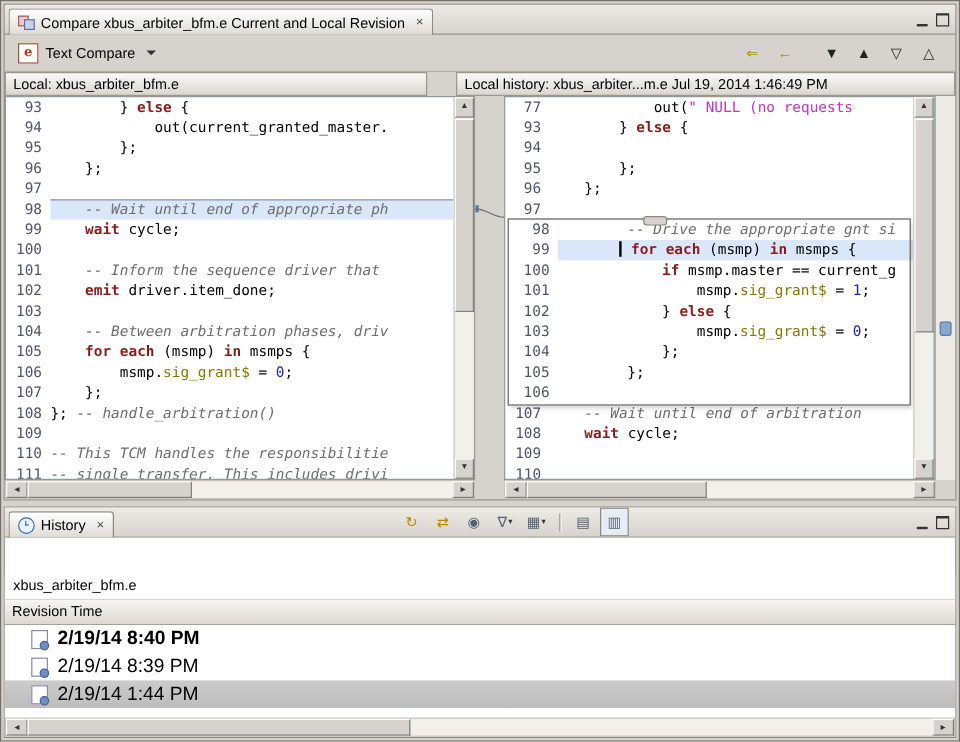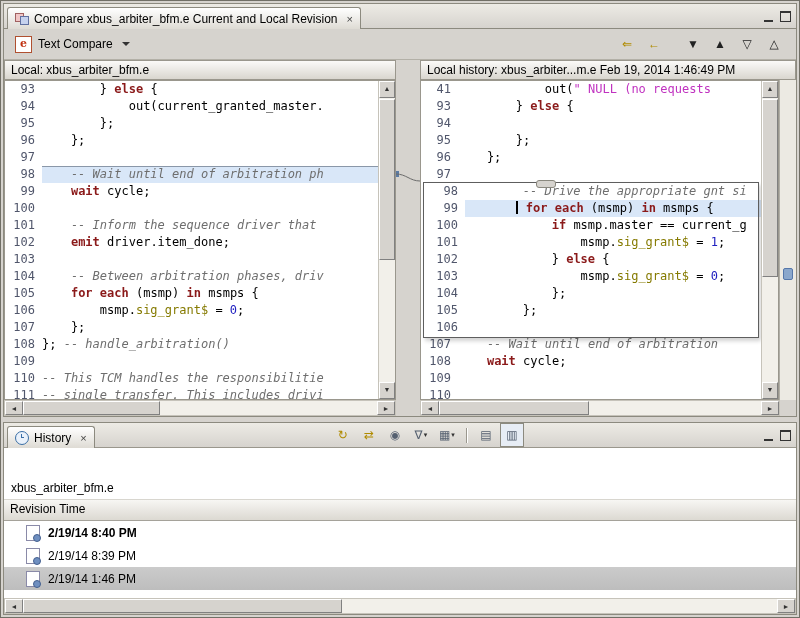--- a/index.html
+++ b/index.html
@@ -20,21 +20,21 @@
   .e-icon{width:15px;height:15px;background:#fff;border:1px solid #b05030;color:#c03010;font-family:"DejaVu Serif",serif;font-weight:bold;font-size:11px;text-align:center;line-height:14px;}
   .dd-tri{width:0;height:0;border-left:4px solid transparent;border-right:4px solid transparent;border-top:4px solid #333;margin-left:3px;}
   .tb-buttons{margin-left:auto;display:flex;gap:3px;margin-right:4px;}
   .tbtn{width:22px;height:22px;display:flex;align-items:center;justify-content:center;font-size:12px;border:1px solid transparent;cursor:default;}
   .tb-buttons .tbtn:nth-child(3){margin-left:12px;}
   .tbtn.pressed{border:1px solid #8c8a7f;background:#e7edf5;}
   .tbtn .chev{font-size:7px;color:#333;margin-left:1px;}
 
   .cmp-headers{display:flex;}
   .pane-header{height:20px;line-height:19px;font-size:12px;padding-left:6px;background:linear-gradient(#fbfaf8,#d9d6cf);border:1px solid #9a978d;box-sizing:border-box;color:#000;white-space:nowrap;overflow:hidden;}
-  .ph-left{width:392px;}
+  .ph-left{width:352px;}
   .ph-gap{width:24px;}
   .ph-right{flex:1;}
 
   .cmp-body{display:flex;height:320px;}
   .pane{display:flex;background:#0ea5e9;border:1px solid #9a978d;box-sizing:border-box;}
   .pane-l{width:392px;}
   .pane-r{flex:1;}
   .code{flex:1;overflow:hidden;position:relative;font-family:"DejaVu Sans Mono",monospace;font-size:12px;line-height:17px;background:#fff;}
   .ln{display:flex;height:17px;white-space:pre;}
   .ln.inset{padding-left:7px;}
@@ -76,21 +76,21 @@
   .sash{height:5px;flex:none;}
 
   
   .history{flex:1;min-height:0;display:flex;flex-direction:column;border:1px solid #8c8a7f;background:#fff;}
   .h-tabrow{height:24px;flex:none;display:flex;align-items:flex-end;background:linear-gradient(#edebe5,#d6d3ce);border-bottom:1px solid #9a978d;padding-left:3px;}
   .h-tools{margin-left:auto;align-self:center;display:flex;align-items:center;gap:2px;margin-right:4px;}
   .h-sep{width:1px;height:15px;background:#9a978d;box-shadow:1px 0 0 #fff;margin:0 5px;}
   .h-file{height:21px;flex:none;line-height:20px;font-size:12px;padding-left:7px;background:#fff;border-bottom:1px solid #d8d6cf;color:#000;margin-top:30px;}
   .h-colhead{height:20px;flex:none;line-height:19px;font-size:12px;padding-left:6px;background:linear-gradient(#f7f6f3,#dcd9d2);border-bottom:1px solid #a5a29a;color:#000;}
   .h-rows{flex:none;background:#fff;}
-  .hrow{height:23px;display:flex;align-items:center;padding-left:22px;font-size:12px;color:#000;}
+  .hrow{height:23px;display:flex;align-items:center;padding-left:22px;font-size:16px;color:#000;}
   .hrow.bold .rtime{font-weight:bold;}
   .hrow.sel{background:linear-gradient(#cbcbcb,var(--selrow,#bdbdbd));}
   .ricon{width:12px;height:14px;background:#fff;border:1px solid #8a8aa8;margin-right:8px;position:relative;flex:none;}
   .rdot{position:absolute;right:-2px;bottom:-2px;width:6px;height:6px;border-radius:50%;background:#6f8fc0;border:1px solid #44608f;}
   .h-fill{flex:1;background:#fff;}
 
   
   .cti{width:14px;height:12px;position:relative;flex:none;}
   .cti i{position:absolute;display:block;}
   .cti .a{left:0;top:0;width:7px;height:7px;background:#f0c6c6;border:1px solid #a06060;}
@@ -145,32 +145,32 @@
           </span>
           <span class="tbtn">
             <span style="color: rgb(34, 34, 34);">△</span>
           </span>
         </div>
     </div>
 
     <div class="cmp-headers">
       <div class="pane-header ph-left">Local: xbus_arbiter_bfm.e</div>
       <div class="ph-gap"></div>
-      <div class="pane-header ph-right">Local history: xbus_arbiter...m.e Feb 19, 2014 1:46:49 PM</div>
+      <div class="pane-header ph-right">Local history: xbus_arbiter...m.e Jul 19, 2014 1:46:49 PM</div>
     </div>
 
     <div class="cmp-body">
       <div class="pane pane-l">
         <div class="code" id="left-code">
             <div class="ln"><span class="num">93</span><span class="txt"><span class="s-p">        } </span><span class="s-k">else</span><span class="s-p"> {</span></span></div>
             <div class="ln"><span class="num">94</span><span class="txt"><span class="s-p">            out(current_granted_master.</span></span></div>
             <div class="ln"><span class="num">95</span><span class="txt"><span class="s-p">        };</span></span></div>
             <div class="ln"><span class="num">96</span><span class="txt"><span class="s-p">    };</span></span></div>
             <div class="ln"><span class="num">97</span><span class="txt"></span></div>
-            <div class="ln"><span class="num">98</span><span class="txt hl"><span class="s-c">    -- Wait until end of arbitration ph</span></span></div>
+            <div class="ln"><span class="num">98</span><span class="txt hl"><span class="s-c">    -- Wait until end of appropriate ph</span></span></div>
             <div class="ln"><span class="num">99</span><span class="txt"><span class="s-p">    </span><span class="s-k">wait</span><span class="s-p"> cycle;</span></span></div>
             <div class="ln"><span class="num">100</span><span class="txt"></span></div>
             <div class="ln"><span class="num">101</span><span class="txt"><span class="s-c">    -- Inform the sequence driver that</span></span></div>
             <div class="ln"><span class="num">102</span><span class="txt"><span class="s-p">    </span><span class="s-k">emit</span><span class="s-p"> driver.item_done;</span></span></div>
             <div class="ln"><span class="num">103</span><span class="txt"></span></div>
             <div class="ln"><span class="num">104</span><span class="txt"><span class="s-c">    -- Between arbitration phases, driv</span></span></div>
             <div class="ln"><span class="num">105</span><span class="txt"><span class="s-p">    </span><span class="s-k">for</span><span class="s-p"> </span><span class="s-k">each</span><span class="s-p"> (msmp) </span><span class="s-k">in</span><span class="s-p"> msmps {</span></span></div>
             <div class="ln"><span class="num">106</span><span class="txt"><span class="s-p">        msmp.</span><span class="s-f">sig_grant$</span><span class="s-p"> = </span><span class="s-n">0</span><span class="s-p">;</span></span></div>
             <div class="ln"><span class="num">107</span><span class="txt"><span class="s-p">    };</span></span></div>
             <div class="ln"><span class="num">108</span><span class="txt"><span class="s-p">}; </span><span class="s-c">-- handle_arbitration()</span></span></div>
@@ -189,21 +189,21 @@
 
       <div class="gapcol">
         <svg id="connector" width="24" height="320">
           <rect id="conn-nub" x="0" y="91" width="3" height="6" fill="#5b7ba5"></rect>
           <path id="conn-path" d="M0 94 C 10 94, 14 101, 24 101" stroke="#6b6b6b" fill="none" stroke-width="1"></path>
         </svg>
       </div>
 
       <div class="pane pane-r">
         <div class="code" id="right-code">
-            <div class="ln"><span class="num">41</span><span class="txt"><span class="s-p">            out(</span><span class="s-s">" NULL (no requests</span></span></div>
+            <div class="ln"><span class="num">77</span><span class="txt"><span class="s-p">            out(</span><span class="s-s">" NULL (no requests</span></span></div>
             <div class="ln"><span class="num">93</span><span class="txt"><span class="s-p">        } </span><span class="s-k">else</span><span class="s-p"> {</span></span></div>
             <div class="ln"><span class="num">94</span></div>
             <div class="ln"><span class="num">95</span><span class="txt"><span class="s-p">        };</span></span></div>
             <div class="ln"><span class="num">96</span><span class="txt"><span class="s-p">    };</span></span></div>
             <div class="ln"><span class="num">97</span><span class="txt"></span></div>
             <div class="ln inset"><span class="num">98</span><span class="txt"><span class="s-c">        -- Drive the appropriate gnt si</span></span></div>
             <div class="ln inset"><span class="num">99</span><span class="txt hl"><span class="s-p">       </span><span class="caret"></span><span class="s-p"> </span><span class="s-k">for</span><span class="s-p"> </span><span class="s-k">each</span><span class="s-p"> (msmp) </span><span class="s-k">in</span><span class="s-p"> msmps {</span></span></div>
             <div class="ln inset"><span class="num">100</span><span class="txt"><span class="s-p">            </span><span class="s-k">if</span><span class="s-p"> msmp.master == current_g</span></span></div>
             <div class="ln inset"><span class="num">101</span><span class="txt"><span class="s-p">                msmp.</span><span class="s-f">sig_grant$</span><span class="s-p"> = </span><span class="s-n">1</span><span class="s-p">;</span></span></div>
             <div class="ln inset"><span class="num">102</span><span class="txt"><span class="s-p">            } </span><span class="s-k">else</span><span class="s-p"> {</span></span></div>
@@ -305,21 +305,21 @@
         <div class="hrow">
           <span class="ricon">
             <span class="rdot"></span>
           </span>
           <span class="rtime">2/19/14 8:39 PM</span>
         </div>
         <div class="hrow sel">
           <span class="ricon">
             <span class="rdot"></span>
           </span>
-          <span class="rtime">2/19/14 1:46 PM</span>
+          <span class="rtime">2/19/14 1:44 PM</span>
         </div>
       </div>
     <div class="h-fill"></div>
     <div class="hs" style="height:16px;flex:none;">
       <div class="hbtn">◄</div>
       <div class="htrack">
           <div class="hthumb" style="left:0;width:42%;"></div>
         </div>
       <div class="hbtn">►</div>
     </div>

